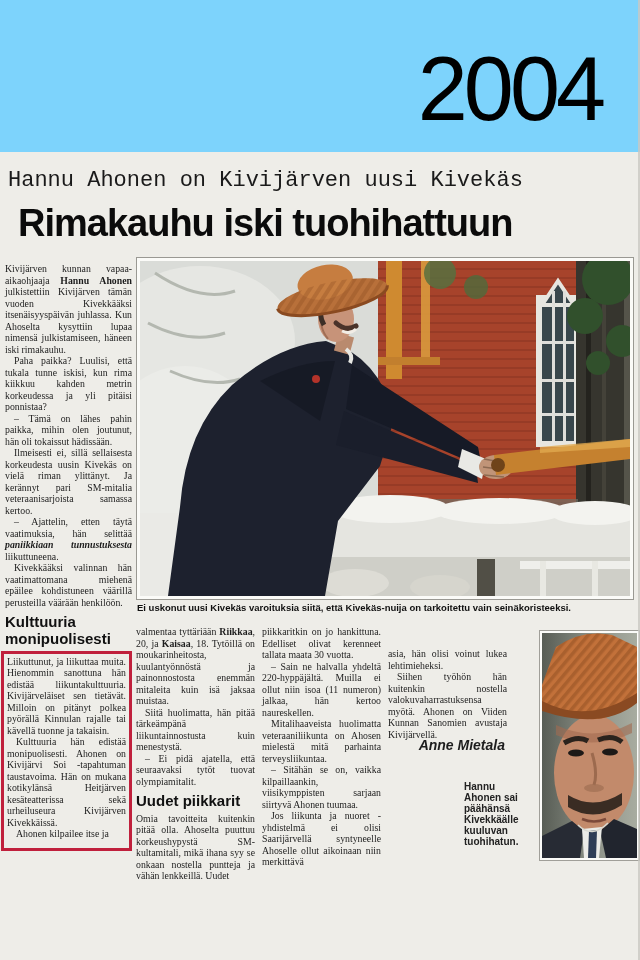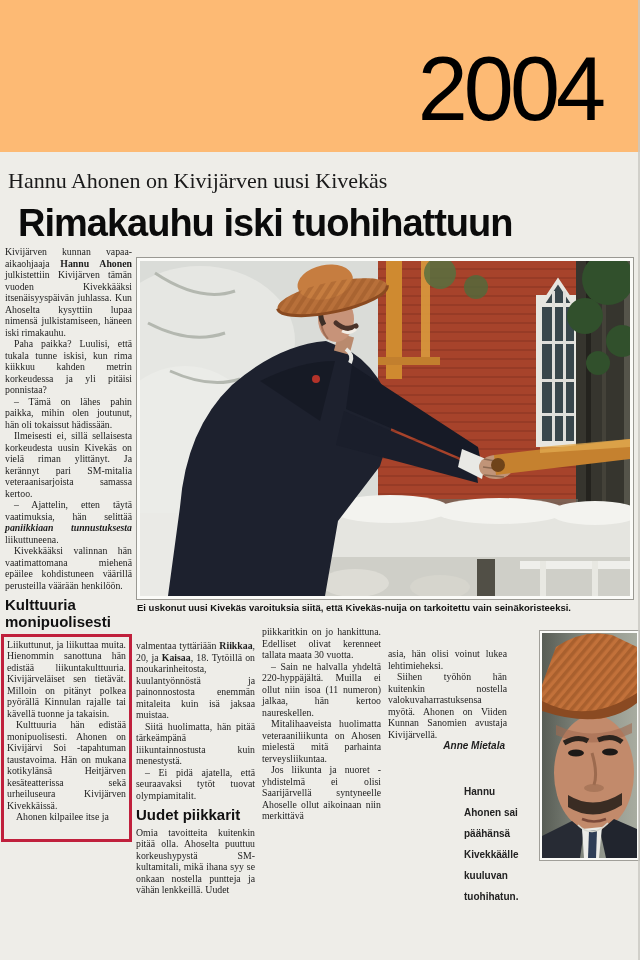--- a/index.html
+++ b/index.html
@@ -1,83 +1,83 @@
 <!DOCTYPE html>
 <html><head>
 <meta charset="utf-8">
 <style>
   html,body { margin:0; padding:0; }
   .page {
-    position:relative; width:640px; height:960px; background:#fdba74;
+    position:relative; width:640px; height:960px; background:#7dd3fc;
     overflow:hidden; font-family:"Liberation Serif", serif; color:#1c1c1c;
   }
   .scanbg { position:absolute; left:0; top:152px; width:640px; height:808px; background:#eeede8; }
   .edge-shadow { position:absolute; right:0; top:0; width:2px; height:960px; background:#c9c8c2; opacity:.8; }
 
   .year {
     position:absolute; top:44px; right:38px;
     font-family:"Liberation Sans", sans-serif; font-size:90px; line-height:1;
     letter-spacing:-4px; color:#000;
   }
   .kicker {
     position:absolute; left:8px; top:168px;
-    font-family:Liberation Serif, serif; font-size:22px; color:#1a1a1a;
+    font-family:Liberation Mono, monospace; font-size:22px; color:#1a1a1a;
   }
   .headline {
     position:absolute; left:18px; top:202px;
     font-family:"Liberation Sans", sans-serif; font-weight:700; font-size:38px;
     letter-spacing:-1px; color:#0b0b0b; white-space:nowrap;
   }
 
   .body-col {
     position:absolute; font-size:9.8px; line-height:11.5px; text-align:justify;
     color:#1d1d1d;
   }
   .body-col p { margin:0; }
   .body-col p.ind { text-indent:9px; }
   .sec-head {
     font-family:"Liberation Sans", sans-serif; font-weight:700; font-size:15px;
     line-height:1.12; text-align:left; margin:6px 0 3px 0; color:#111;
   }
-  .redbox { border:3px solid #c0203c; margin:1px 0 0 -4px; padding:2px 3px 16px 3px; }
+  .redbox { border:3px solid #c0203c; margin:1px 0 0 -4px; padding:2px 3px 8px 3px; }
   .bi { font-weight:700; font-style:italic; }
   .byline {
     font-family:"Liberation Sans", sans-serif; font-style:italic; font-weight:600;
-    font-size:10px; text-align:right; margin-top:14px; padding-right:2px; text-indent:0;
+    font-size:14px; text-align:right; margin-top:14px; padding-right:2px; text-indent:0;
   }
 
   .photo-frame {
     position:absolute; left:136px; top:257px; width:490px; height:335px;
     background:#fbfbf8; padding:3px; border:1px solid #9a9993;
   }
   .photo-caption {
     position:absolute; left:137px; top:602px; width:415px; white-space:nowrap;
     font-family:"Liberation Sans", sans-serif; font-weight:700; font-size:9.5px; color:#111;
   }
   .portrait-frame {
     position:absolute; left:539px; top:630px; width:95px; height:225px;
     background:#fbfbf8; padding:2px; border:1px solid #a09f99;
   }
   .portrait-caption {
     position:absolute; left:464px; top:781px; width:66px;
     font-family:"Liberation Sans", sans-serif; font-weight:700; font-size:10px;
-    line-height:21px; color:#222; text-align:left;
+    line-height:11px; color:#222; text-align:left;
   }
 </style>
 </head>
 <body>
 
 <div class="page">
   <div class="scanbg"></div>
 
   <div class="year">2004</div>
   <div class="kicker">Hannu Ahonen on Kivijärven uusi Kivekäs</div>
   <div class="headline">Rimakauhu iski tuohihattuun</div>
 
-  <div class="body-col" style="left:5px; top:246px; width:127px;">
+  <div class="body-col" style="left:5px; top:263px; width:127px;">
     <p><span>Kivijärven kunnan vapaa-aikaohjaaja </span><b>Hannu Ahonen</b><span> julkistettiin Kivijärven tämän vuoden Kivekkääksi itsenäisyyspäivän juhlassa. Kun Ahoselta kysyttiin lupaa nimensä julkistamiseen, häneen iski rimakauhu.</span></p>
     <p class="ind">Paha paikka? Luulisi, että tukala tunne iskisi, kun rima kiikkuu kahden metrin korkeudessa ja yli pitäisi ponnistaa?</p>
     <p class="ind">– Tämä on lähes pahin paikka, mihin olen joutunut, hän oli tokaissut hädissään.</p>
     <p class="ind">Ilmeisesti ei, sillä sellaisesta korkeudesta uusin Kivekäs on vielä riman ylittänyt. Ja kerännyt pari SM-mitalia veteraanisarjoista samassa kertoo.</p>
     <p class="ind"><span>– Ajattelin, etten täytä vaatimuksia, hän selittää </span><span class="bi">paniikkiaan tunnustuksesta</span><span> liikuttuneena.</span></p>
     <p class="ind">Kivekkääksi valinnan hän vaatimattomana miehenä epäilee kohdistuneen väärillä perusteilla väärään henkilöön.</p>
     <h3 class="sec-head">Kulttuuria monipuolisesti</h3>
     <div class="redbox">
       <p>Liikuttunut, ja liikuttaa muita. Hienommin sanottuna hän edistää liikuntakulttuuria. Kivijärveläiset sen tietävät. Milloin on pitänyt polkea pyörällä Kinnulan rajalle tai kävellä tuonne ja takaisin.</p>
       <p class="ind">Kulttuuria hän edistää monipuolisesti. Ahonen on Kivijärvi Soi -tapahtuman taustavoima. Hän on mukana kotikylänsä Heitjärven kesäteatterissa sekä urheiluseura Kivijärven Kivekkäissä.</p>
@@ -173,32 +173,33 @@
       <g transform="rotate(-12 192 34)">
         <ellipse cx="192" cy="36" rx="56" ry="15" fill="#b8703a"></ellipse>
         <ellipse cx="188" cy="20" rx="28" ry="17" fill="#c67d40"></ellipse>
         <ellipse cx="192" cy="36" rx="56" ry="15" fill="url(#weave)"></ellipse>
         <path d="M136,36 a56,15 0 0 0 112,0" fill="none" stroke="#8a4a20" stroke-width="3"></path>
       </g>
     </svg>
   </div>
   <div class="photo-caption">Ei uskonut uusi Kivekäs varoituksia siitä, että Kivekäs-nuija on tarkoitettu vain seinäkoristeeksi.</div>
 
-  <div class="body-col" style="left:136px; top:640px; width:119px;">
+  <div class="body-col" style="left:136px; top:626px; width:119px;">
     <p><span>valmentaa tyttäriään </span><b>Riikkaa</b><span>, 20, ja </span><b>Kaisaa</b><span>, 18. Tytöillä on moukarinheitosta, kuulantyönnöstä ja painonnostosta enemmän mitaleita kuin isä jaksaa muistaa.</span></p>
     <p class="ind">Siitä huolimatta, hän pitää tärkeämpänä liikuntainnostusta kuin menestystä.</p>
     <p class="ind">– Ei pidä ajatella, että seuraavaksi tytöt tuovat olympiamitalit.</p>
     <h3 class="sec-head">Uudet piikkarit</h3>
     <p>Omia tavoitteita kuitenkin pitää olla. Ahoselta puuttuu korkeushypystä SM-kultamitali, mikä ihana syy se onkaan nostella puntteja ja vähän lenkkeillä. Uudet</p>
   </div>
 
   <div class="body-col" style="left:262px; top:626px; width:119px;">
     <p>piikkaritkin on jo hankittuna. Edelliset olivat kerenneet tallata maata 30 vuotta.</p>
     <p class="ind">– Sain ne halvalla yhdeltä 220-hyppäjältä. Muilla ei ollut niin isoa (11 numeron) jalkaa, hän kertoo naureskellen.</p>
     <p class="ind">Mitalihaaveista huolimatta veteraaniliikunta on Ahosen mielestä mitä parhainta terveysliikuntaa.</p>
+    <p class="ind">– Sitähän se on, vaikka kilpaillaankin, viisikymppisten sarjaan siirtyvä Ahonen tuumaa.</p>
     <p class="ind">Jos liikunta ja nuoret -yhdistelmä ei olisi Saarijärvellä syntyneelle Ahoselle ollut aikoinaan niin merkittävä</p>
   </div>
 
   <div class="body-col" style="left:388px; top:648px; width:119px;">
     <p>asia, hän olisi voinut lukea lehtimieheksi.</p>
     <p class="ind">Siihen työhön hän kuitenkin nostella valokuvaharrastuksensa myötä. Ahonen on Viiden Kunnan Sanomien avustaja Kivijärvellä.</p>
     <p class="byline">Anne Mietala</p>
   </div>
 
   <div class="portrait-caption">Hannu Ahonen sai päähänsä Kivekkäälle kuuluvan tuohihatun.</div>

